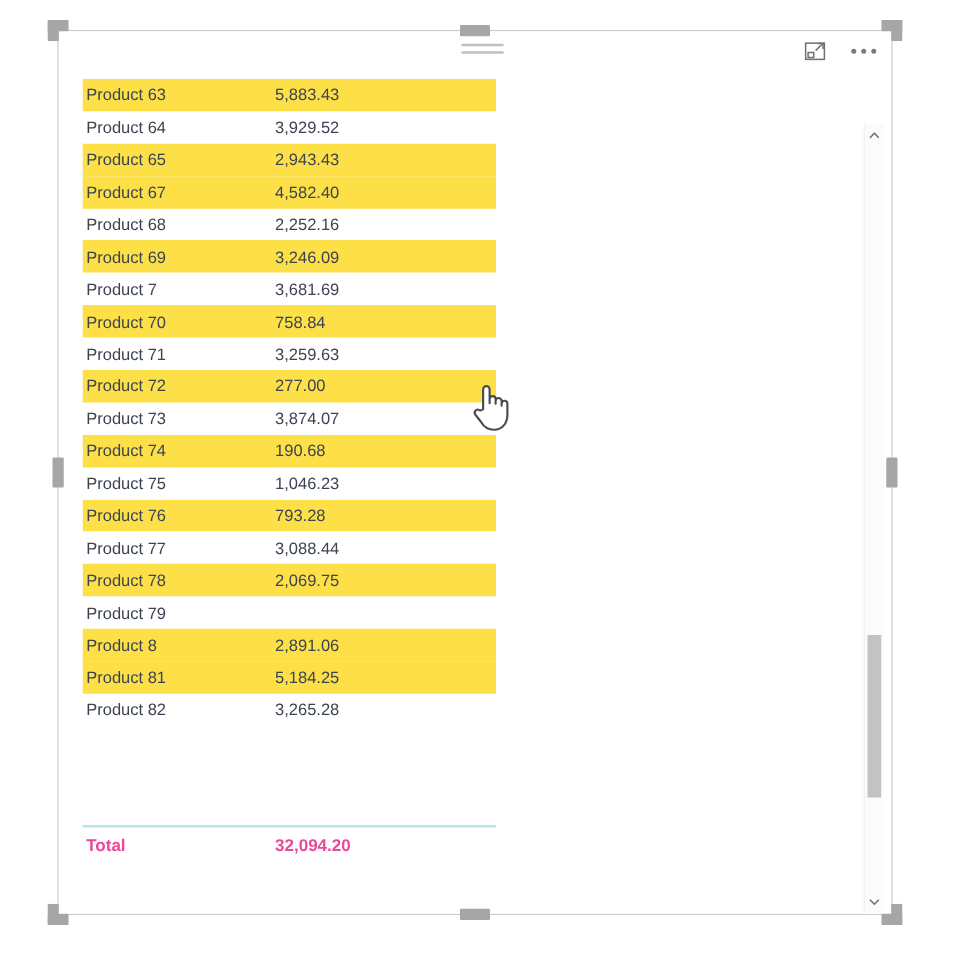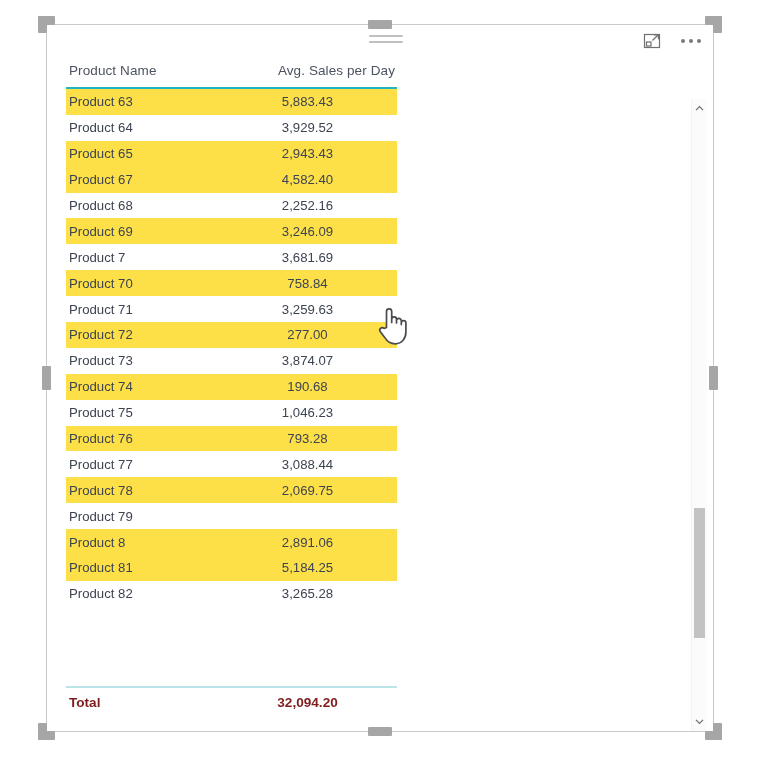--- a/index.html
+++ b/index.html
@@ -146,38 +146,38 @@
     box-sizing: border-box;
   }
   .row.alt { background: #fde047; }
 
   .cell {
     font-size: 13.2px;
     color: #3d4451;
     white-space: nowrap;
   }
   .c-name { width: 152px; padding-left: 3px; }
-  .c-val  { width: 176px; text-align: center; padding-right: 2px; }
+  .c-val  { width: 176px; text-align: left; padding-right: 2px; }
 
   
   .total-sep {
     width: 331px;
     height: 2px;
     background: #b8e4ea;
   }
   .total-row {
     display: flex;
     width: 331px;
     height: 28px;
     align-items: center;
   }
   .total-row .cell {
     font-weight: bold;
     font-size: 13.6px;
-    color: #7f1d1d;
+    color: #ec4899;
   }
 
   
   .sbar {
     position: absolute;
     right: 6px;
     top: 36px;
     width: 15px;
     height: 632px;
     background: #fbfbfb;
@@ -282,24 +282,20 @@
           <span></span>
           <span></span>
           <span></span>
         </div>
       </div>
     </div>
 
     <div class="table-wrap">
       <div class="tbl">
 
-        <div class="col-head">
-          <div class="th th-name">Product Name</div>
-          <div class="th th-val">Avg. Sales per Day</div>
-        </div>
 
         <div class="rows" id="rows-host">
             <div class="row alt">
               <div class="cell c-name">Product 63</div>
               <div class="cell c-val">5,883.43</div>
             </div>
             <div class="row">
               <div class="cell c-name">Product 64</div>
               <div class="cell c-val">3,929.52</div>
             </div>

